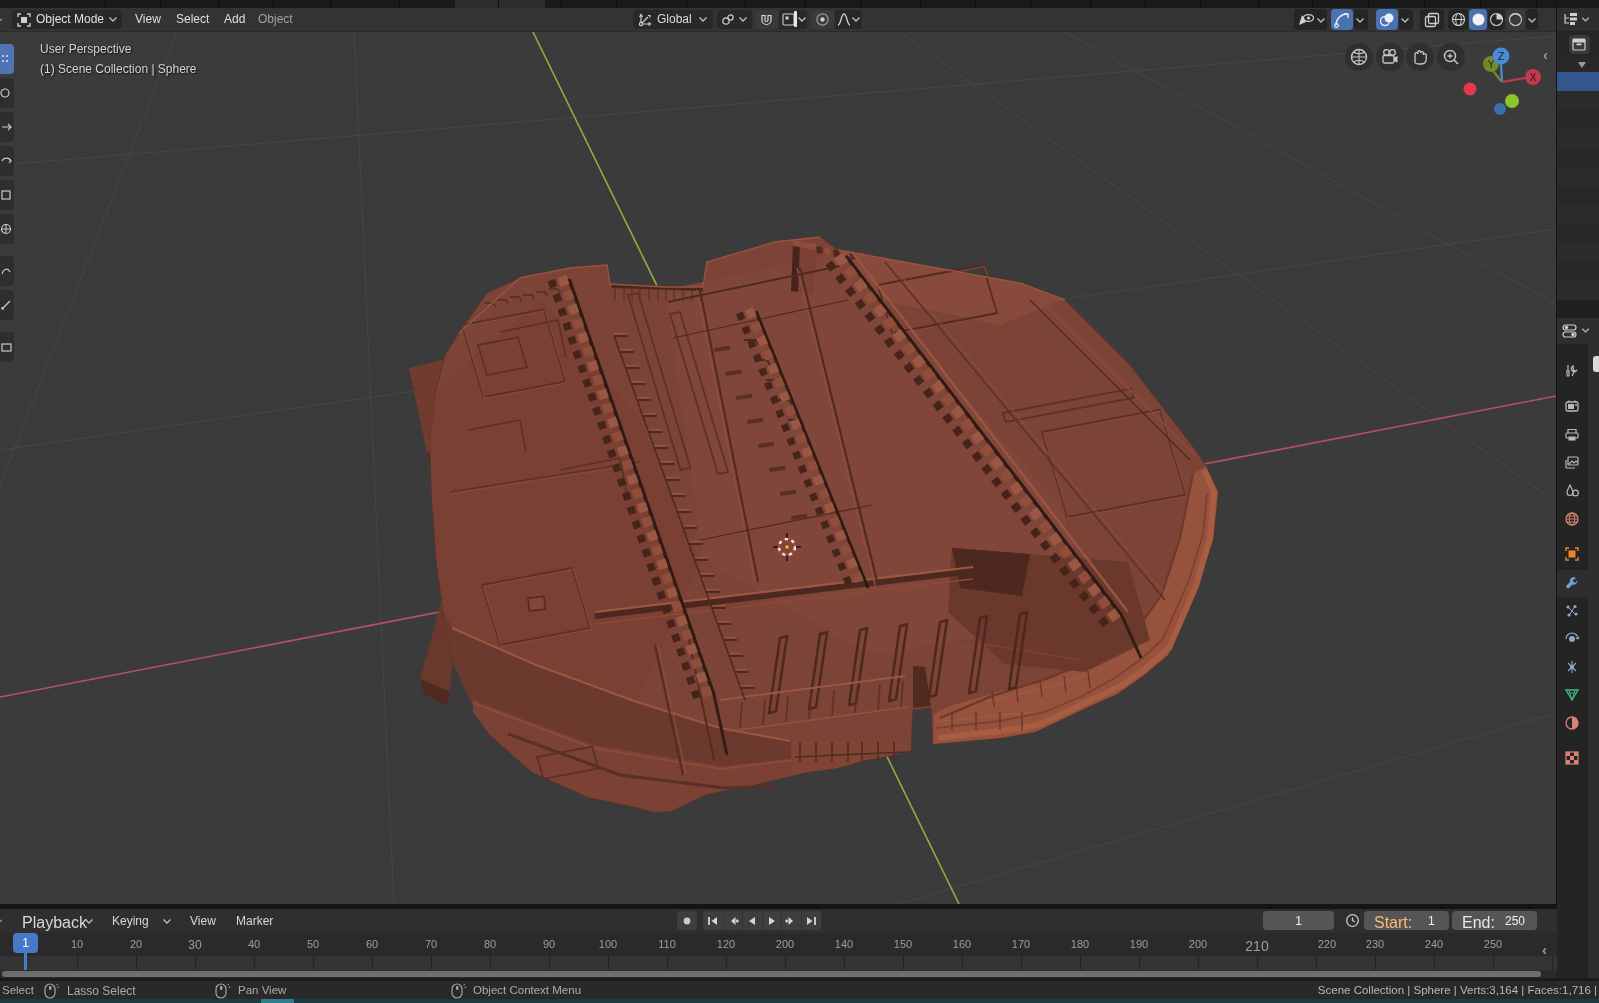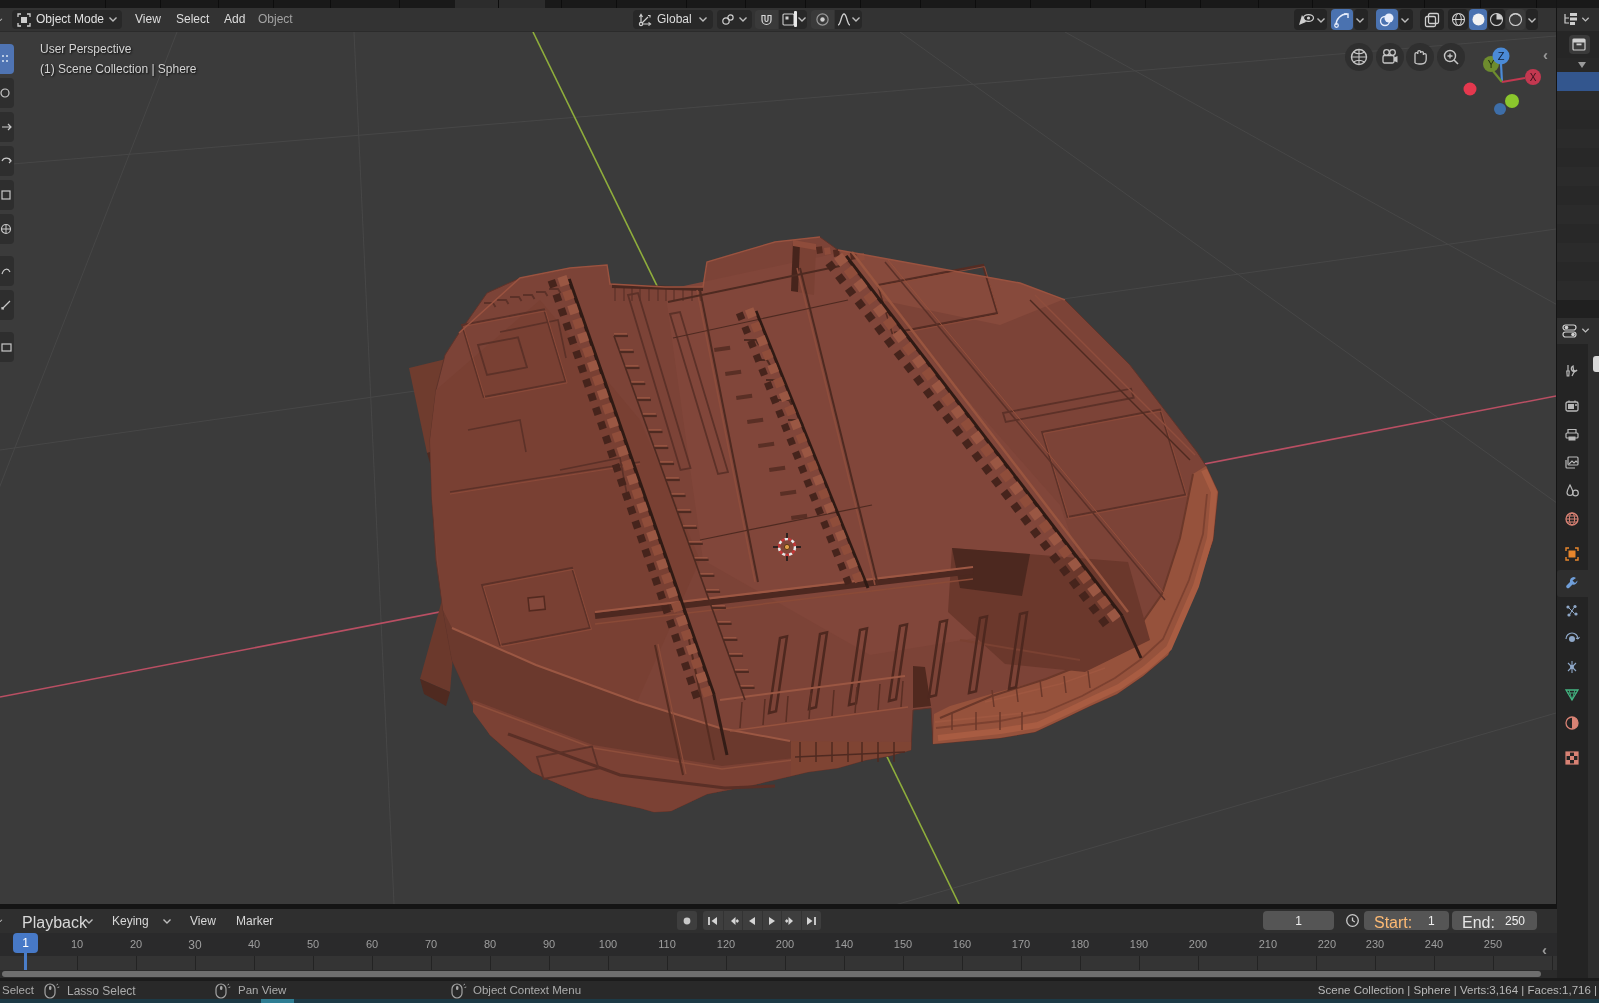--- a/index.html
+++ b/index.html
@@ -780,21 +780,21 @@
 <div class="t" style="left:647px;top:938px;width:40px;text-align:center;color:#9e9e9e;font-size:11px">110</div>
 <div class="t" style="left:706px;top:938px;width:40px;text-align:center;color:#9e9e9e;font-size:11px">120</div>
 <div class="t" style="left:765px;top:938px;width:40px;text-align:center;color:#9e9e9e;font-size:11px">200</div>
 <div class="t" style="left:824px;top:938px;width:40px;text-align:center;color:#9e9e9e;font-size:11px">140</div>
 <div class="t" style="left:883px;top:938px;width:40px;text-align:center;color:#9e9e9e;font-size:11px">150</div>
 <div class="t" style="left:942px;top:938px;width:40px;text-align:center;color:#9e9e9e;font-size:11px">160</div>
 <div class="t" style="left:1001px;top:938px;width:40px;text-align:center;color:#9e9e9e;font-size:11px">170</div>
 <div class="t" style="left:1060px;top:938px;width:40px;text-align:center;color:#9e9e9e;font-size:11px">180</div>
 <div class="t" style="left:1119px;top:938px;width:40px;text-align:center;color:#9e9e9e;font-size:11px">190</div>
 <div class="t" style="left:1178px;top:938px;width:40px;text-align:center;color:#9e9e9e;font-size:11px">200</div>
-<div class="t" style="left:1237px;top:938px;width:40px;text-align:right;color:#9e9e9e;font-size:11px">210</div>
+<div class="t" style="left:1237px;top:938px;width:40px;text-align:center;color:#9e9e9e;font-size:14px">210</div>
 <div class="t" style="left:1296px;top:938px;width:40px;text-align:right;color:#9e9e9e;font-size:11px">220</div>
 <div class="t" style="left:1355px;top:938px;width:40px;text-align:center;color:#9e9e9e;font-size:11px">230</div>
 <div class="t" style="left:1414px;top:938px;width:40px;text-align:center;color:#9e9e9e;font-size:11px">240</div>
 <div class="t" style="left:1473px;top:938px;width:40px;text-align:center;color:#9e9e9e;font-size:11px">250</div>
 <div style="position:absolute;left:77px;top:956px;width:1px;height:14px;background:#232323"></div>
 <div style="position:absolute;left:136px;top:956px;width:1px;height:14px;background:#232323"></div>
 <div style="position:absolute;left:195px;top:956px;width:1px;height:14px;background:#232323"></div>
 <div style="position:absolute;left:254px;top:956px;width:1px;height:14px;background:#232323"></div>
 <div style="position:absolute;left:313px;top:956px;width:1px;height:14px;background:#232323"></div>
 <div style="position:absolute;left:372px;top:956px;width:1px;height:14px;background:#232323"></div>

